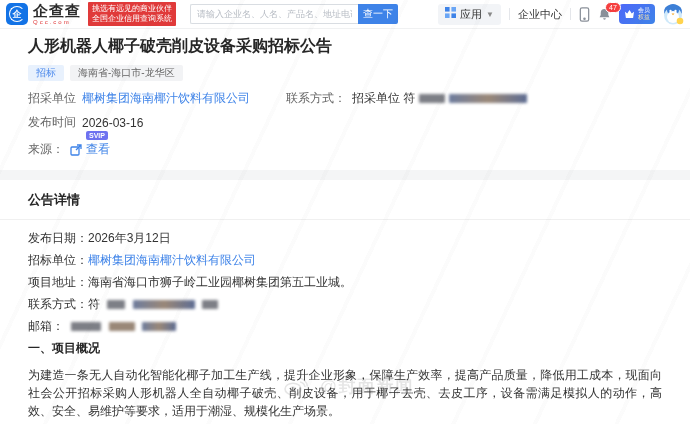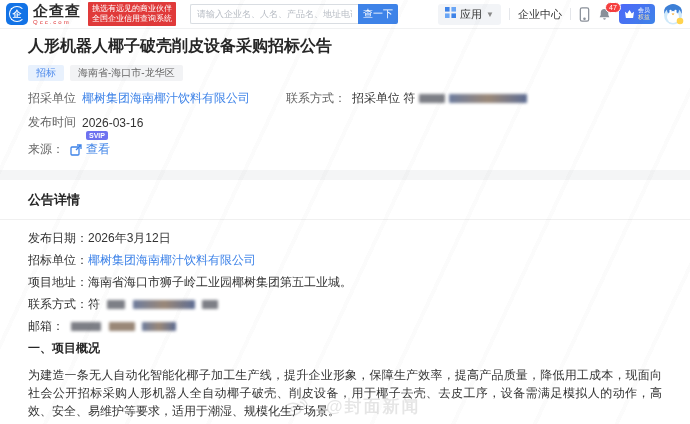--- a/index.html
+++ b/index.html
@@ -87,21 +87,21 @@
   .panel-body p { margin-bottom:9px; line-height:13px; }
   .section-title { font-weight:bold; color:#262626; margin:3px 0 11px !important; }
   .para { line-height:18px !important; margin-bottom:8px !important; text-align:justify; }
   .lbl { color:#333; }
   
   .wm-stripes {
     position:fixed; inset:0; pointer-events:none; z-index:5;
     background:repeating-linear-gradient(115deg, rgba(0,0,0,0) 0 70px, rgba(100,100,100,0.025) 70px 74px);
   }
   .media-watermark {
-    position:absolute; left:283px; top:395px; display:flex; align-items:flex-start; gap:17px;
+    position:absolute; left:283px; top:375px; display:flex; align-items:flex-start; gap:11px;
     color:rgba(0,0,0,0.10); font-size:17px; font-weight:bold; letter-spacing:2px;
     pointer-events:none; z-index:6;
   }
 </style>
 </head>
 <body>
 
 <div class="wm-stripes"></div>
 
 <div class="navbar">

